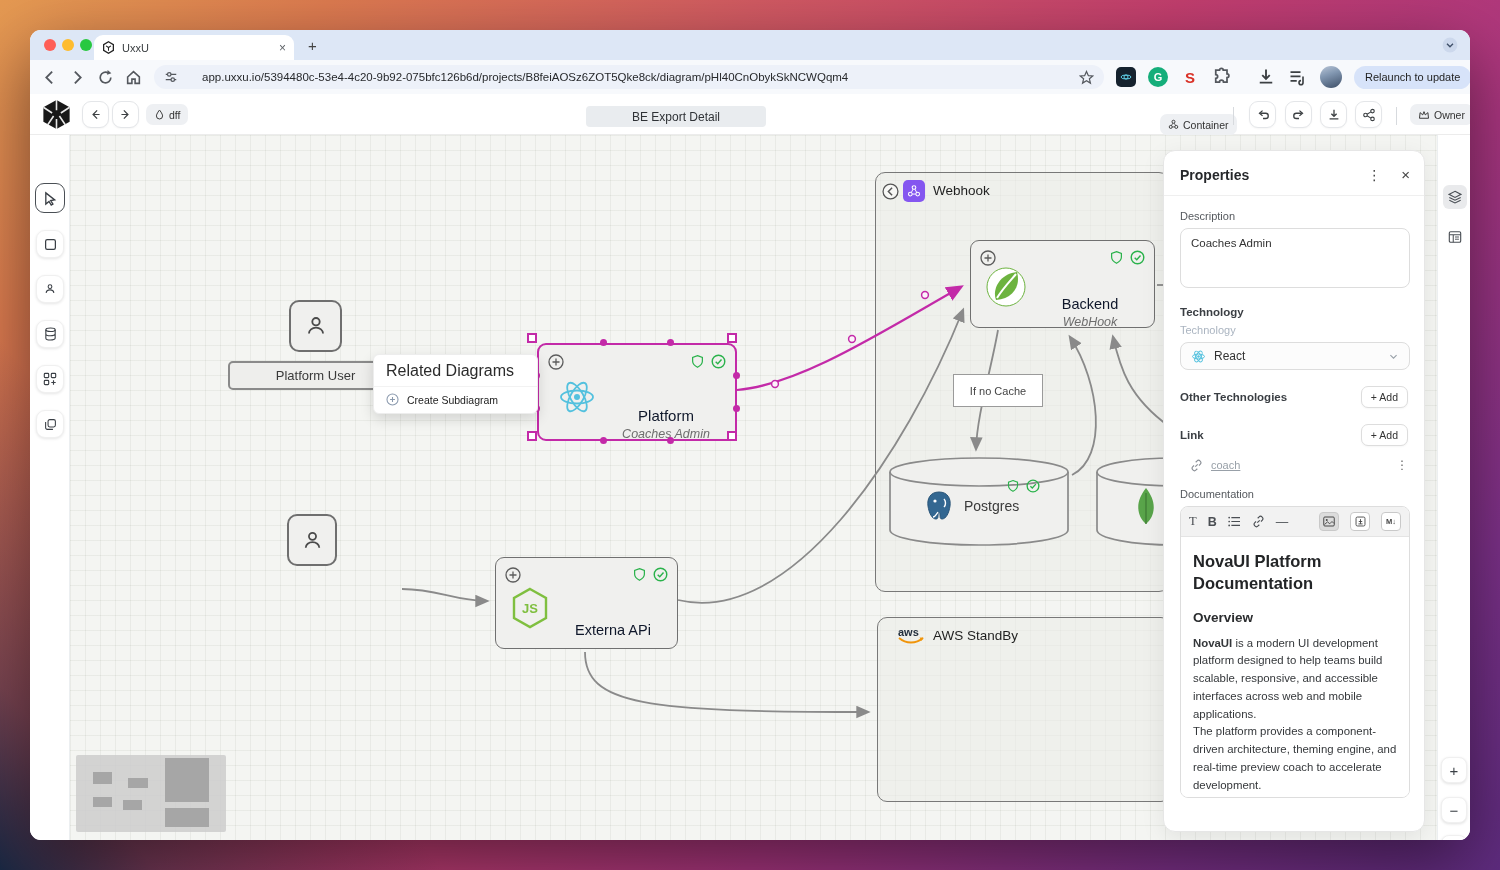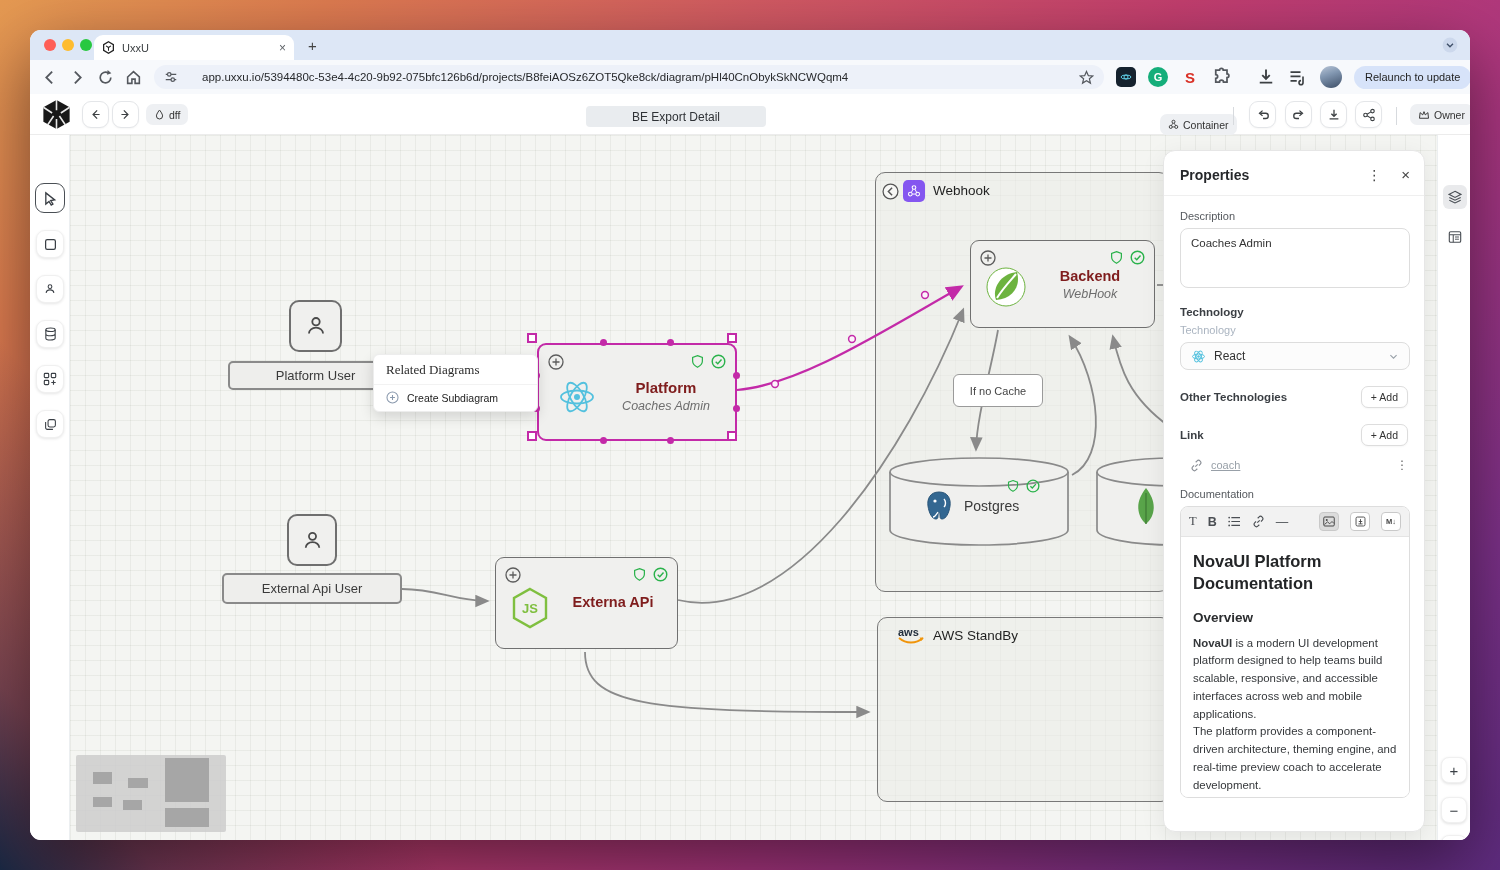--- a/index.html
+++ b/index.html
@@ -46,29 +46,29 @@
   .rtool.active{background:#e9eaec;}
   .zbtn{position:absolute;left:3px;width:26px;height:26px;border-radius:8px;background:#fff;box-shadow:0 1px 3px rgba(0,0,0,.12);border:1px solid #f0f0f0;display:flex;align-items:center;justify-content:center;color:#3a3f45;font-size:15px;}
   
   .canvas{position:absolute;left:40px;top:105px;width:1367px;height:705px;background:#f4f5f2;overflow:hidden;
     background-image:linear-gradient(rgba(120,125,110,.09) 1px, transparent 1px),linear-gradient(90deg, rgba(120,125,110,.09) 1px, transparent 1px);
     background-size:15px 15px;}
   .node{position:absolute;background:#f0f0ee;border:1.6px solid #707070;border-radius:9px;z-index:5;}
   .container-node{position:absolute;background:rgba(235,235,232,.55);border:1.6px solid #787878;border-radius:10px;z-index:2;}
   .plus-ic{position:absolute;left:9px;top:9px;width:16px;height:16px;color:#5c5c5c;}
   .checks{position:absolute;right:9px;top:9px;display:flex;gap:7px;color:#2ab24b;}
-  .node-title{font-size:15px;color:#7f1d1d;font-weight:700;}
+  .node-title{font-size:15px;color:#0f172a;font-weight:400;margin-top:28px;}
   .node-sub{font-size:12.5px;color:#6d6d6d;font-style:italic;margin-top:3px;}
   .label-box{position:absolute;background:#eeeeec;border:2px solid #8a8a8a;border-radius:5px;display:flex;align-items:center;justify-content:center;font-size:13px;color:#3a3a3a;z-index:5;}
   .person-node{position:absolute;background:#f0f0ee;border:2px solid #6f6f6f;border-radius:10px;display:flex;align-items:center;justify-content:center;color:#4a4a4a;z-index:5;}
   .handle-sq{position:absolute;width:10px;height:10px;background:#fff;border:2px solid #c32aa8;z-index:8;}
   .handle-dot{position:absolute;width:7px;height:7px;border-radius:50%;background:#c32aa8;z-index:8;}
-  .cache-label{position:absolute;background:#fff;border:1.6px solid #9a9a9a;border-radius:6px;display:flex;align-items:center;justify-content:center;font-size:11px;color:#444;z-index:6;}
+  .cache-label{position:absolute;background:#fff;border:1.6px solid #9a9a9a;border-radius:0;display:flex;align-items:center;justify-content:center;font-size:11px;color:#444;z-index:6;}
   .popup{position:absolute;background:#fff;border:1px solid #ededed;border-radius:6px;box-shadow:0 5px 14px rgba(0,0,0,.14);z-index:12;padding:7px 0 5px;}
-  .popup h4{font-size:13px;font-weight:500;color:#2b2b2b;padding:0 12px 6px;border-bottom:1px solid #f2f2f2;font-family:Liberation Serif, serif;}
+  .popup h4{font-size:16px;font-weight:500;color:#2b2b2b;padding:0 12px 6px;border-bottom:1px solid #f2f2f2;}
   .popup .item{display:flex;align-items:center;gap:8px;padding:6px 12px 2px;font-size:10.5px;color:#222;}
   .cyl{position:absolute;z-index:5;}
   .cyl-label{position:absolute;display:flex;align-items:center;gap:8px;}
   .minimap{position:absolute;left:6px;top:620px;width:150px;height:77px;background:rgba(205,205,205,.85);border-radius:2px;z-index:6;}
   .mm{position:absolute;background:#a6a6a6;}
   
   .panel{position:absolute;left:1133px;top:120px;width:262px;height:682px;background:#fff;border:1px solid #e6e6e6;border-radius:12px;z-index:30;box-shadow:0 6px 24px rgba(0,0,0,.08);overflow:hidden;}
   .panel-head{display:flex;align-items:center;padding:15px 14px 12px 16px;border-bottom:1px solid #efefef;}
   .panel-title{font-size:14px;font-weight:700;color:#26282b;flex:1;}
   .sec-label{font-size:11px;color:#55595e;margin:14px 16px 6px;}
@@ -294,21 +294,20 @@
         </svg>
     </div>
     <div class="label-box" style="left:158px;top:226px;width:175px;height:29px">Platform User</div>
 
     <div class="person-node" style="left:217px;top:379px;width:50px;height:52px">
       <svg width="25" height="25" viewBox="0 0 24 24">
           <circle cx="12" cy="8" r="3.4" fill="none" stroke="currentColor" stroke-width="1.7"></circle>
           <path d="M5.5 19 a6.5 5.5 0 0 1 13 0" fill="none" stroke="currentColor" stroke-width="1.7"></path>
         </svg>
     </div>
-    <div class="label-box" style="left:152px;top:438px;width:180px;height:31px">External Api User</div>
 
     <div class="node" style="left:467px;top:208px;width:200px;height:98px;border:2px solid #c32aa8;z-index:6">
       <svg class="plus-ic" viewBox="0 0 16 16">
           <circle cx="8" cy="8" r="7" fill="none" stroke="currentColor" stroke-width="1.3"></circle>
           <path d="M8 4.5 V11.5 M4.5 8 H11.5" stroke="currentColor" stroke-width="1.3"></path>
         </svg>
       <span class="checks">
         <svg width="13" height="15" viewBox="0 0 16 17">
             <path d="M8 1.2 L14 3.4 V8.2 C14 12.4 8 15.6 8 15.6 C8 15.6 2 12.4 2 8.2 V3.4 Z" fill="none" stroke="#2ab24b" stroke-width="1.5"></path>
           </svg>

